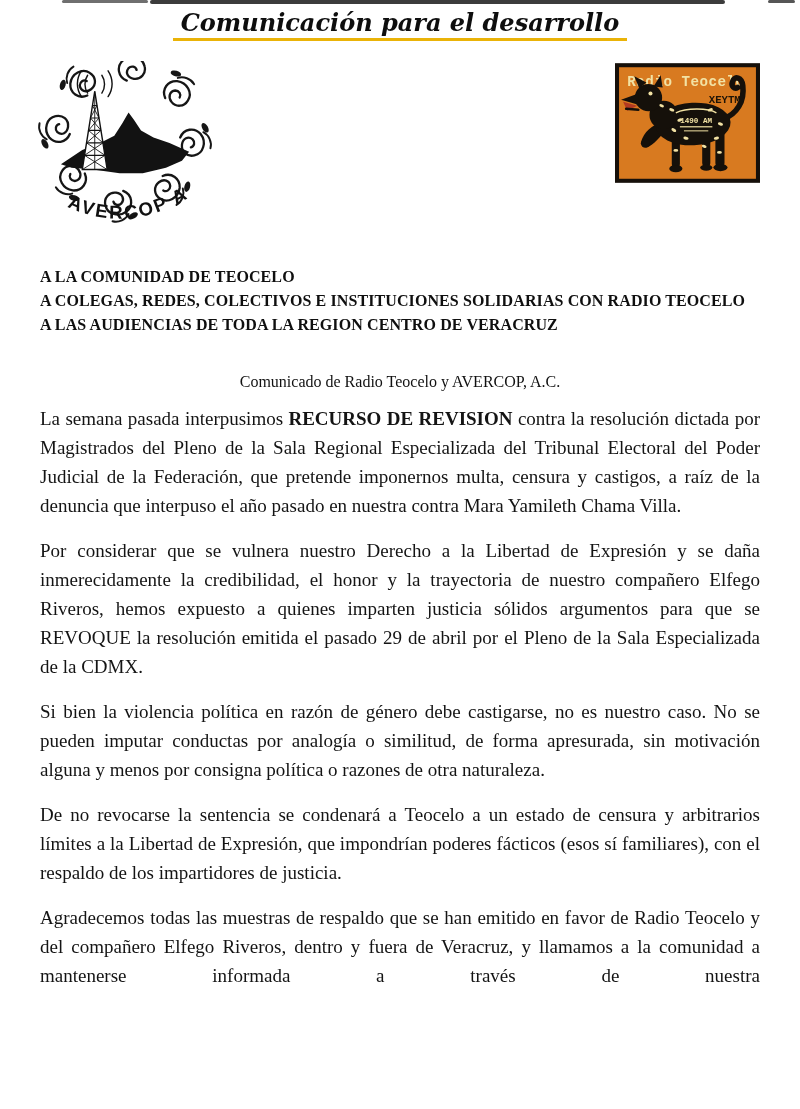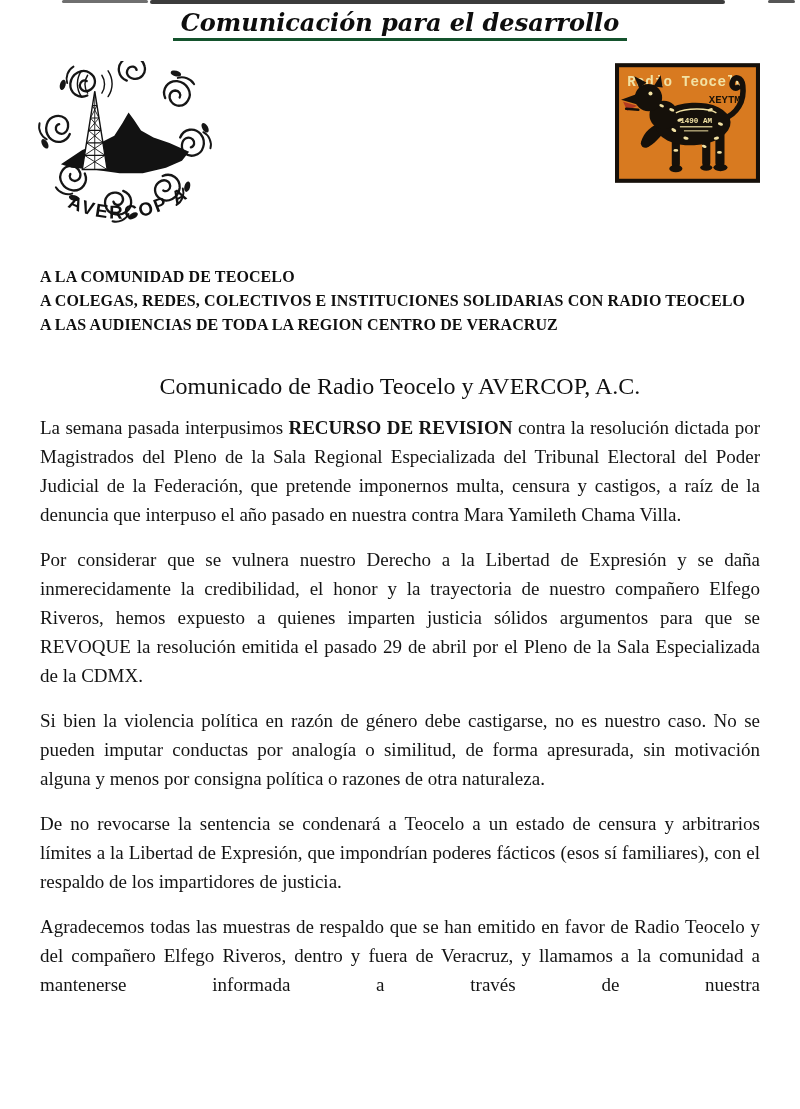--- a/index.html
+++ b/index.html
@@ -19,33 +19,33 @@
   .org-title {
     margin:33px 0 0; text-align:center;
     font-family:"Liberation Sans", sans-serif;
     font-size:20px; font-weight:700; letter-spacing:0.2px; color:#0e0e0e;
   }
   .subtitle-wrap { text-align:center; margin-top:8px; }
   .org-subtitle {
     display:inline-block;
     font-family:"DejaVu Serif", serif; font-style:italic; font-weight:700;
     font-size:24px; color:#0e0e0e;
-    border-bottom:3px solid #14532d; padding:0 8px 1px;
+    border-bottom:3px solid #eab308; padding:0 8px 1px;
   }
 
   .logos { display:flex; justify-content:space-between; align-items:flex-start;
            margin-top:20px; height:178px; }
   .logo-left  { margin-left:-4px; }
   .logo-right { margin-top:2px; }
 
   .addressees {
     margin-top:26px; font-weight:700; font-size:16px; line-height:24px;
     color:#0f0f0f; letter-spacing:0.1px;
   }
-  .comunicado-heading { margin-top:36px; text-align:center; font-size:24px; color:#111; }
+  .comunicado-heading { margin-top:36px; text-align:center; font-size:16px; color:#111; }
 
   .bodytext { margin-top:13px; font-size:19px; line-height:29px;
               text-align:justify; color:#141414; }
   .bodytext p { margin:0 0 16px 0; }
   .bodytext p.continued { text-align-last:justify; margin-bottom:0; }
   .bodytext .b { font-weight:700; }
 </style>
 </head>
 <body>
 

